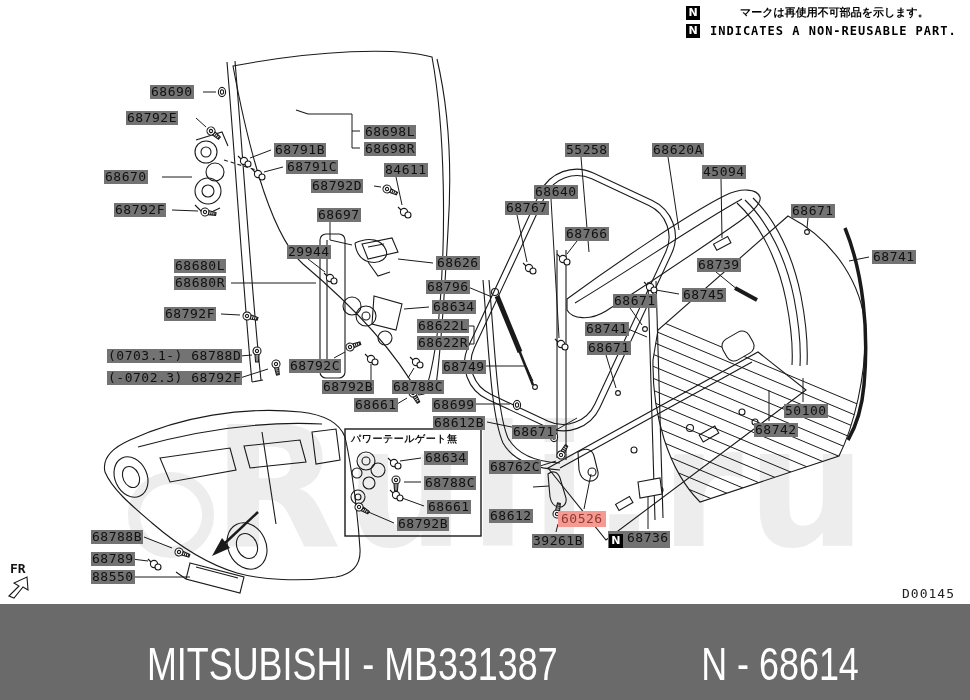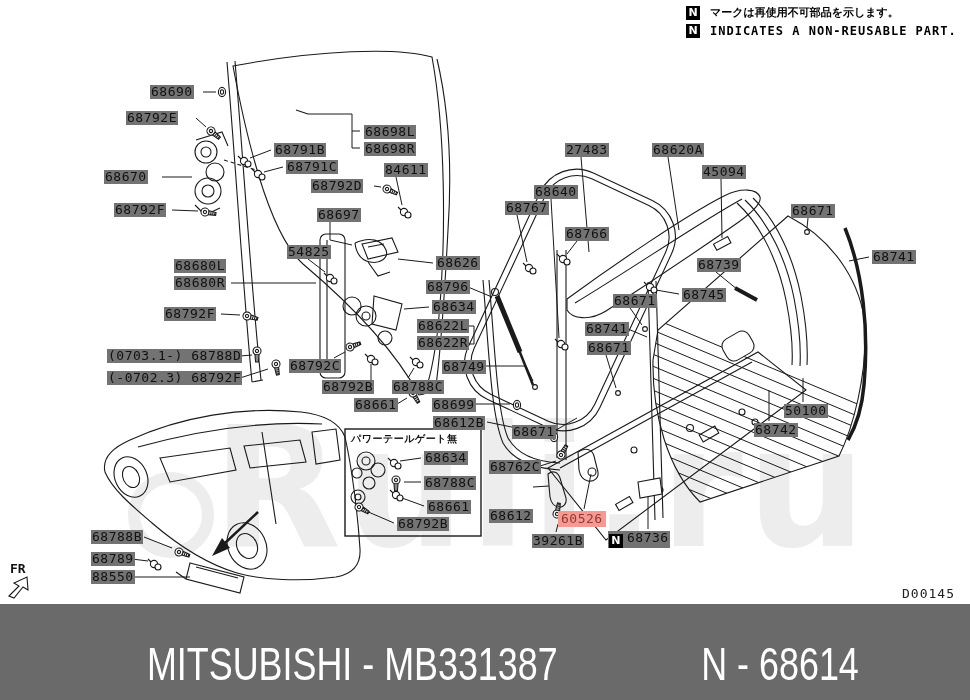--- a/index.html
+++ b/index.html
@@ -16,21 +16,21 @@
   
   .plabel{position:absolute;z-index:3;font-family:"DejaVu Sans Mono",monospace;font-size:13px;
           line-height:14px;letter-spacing:.5px;color:#111;background:#737373;padding:0 1px;
           white-space:nowrap;}
   .plabel.hl{background:#f59a93;color:#94382e;padding:1px 3px;}
   .nbx{display:inline-block;width:14px;height:14px;background:#000;color:#fff;
        font-family:"DejaVu Sans",sans-serif;font-weight:bold;font-size:11px;line-height:14px;
        text-align:center;margin-right:4px;vertical-align:-2px;}
   
   .note{position:absolute;z-index:3;display:flex;align-items:center;gap:6px;white-space:nowrap;}
-  .note .txt-jp{font-family:"DejaVu Sans",sans-serif;font-weight:bold;font-size:11px;color:#000;}
+  .note .txt-jp{font-family:"DejaVu Sans",sans-serif;font-weight:bold;font-size:11px;color:#000;margin-left:30px;}
   .note .txt-en{font-family:"DejaVu Sans Mono",monospace;font-weight:bold;font-size:12px;
                 letter-spacing:1px;color:#000;}
   .boxtitle{position:absolute;left:351px;top:432px;z-index:3;font-family:"DejaVu Sans",sans-serif;
             font-weight:bold;font-size:10px;letter-spacing:.5px;color:#111;white-space:nowrap;}
   .fr{position:absolute;left:10px;top:561px;z-index:3;font-weight:bold;font-size:13px;color:#111;}
   .dcode{position:absolute;left:902px;top:586px;z-index:3;font-size:13px;letter-spacing:1px;color:#222;}
   
   .footer{position:absolute;left:0;top:604px;width:970px;height:120px;background:#6a6a6a;z-index:4;
           display:flex;align-items:center;justify-content:center;gap:64px;}
   .footer span{display:inline-block;color:#fff;font-family:"Liberation Sans",sans-serif;
@@ -441,40 +441,40 @@
     <div class="plabel" style="left: 126px; top: 111px;">68792E</div>
     <div class="plabel" style="left: 104px; top: 170px;">68670</div>
     <div class="plabel" style="left: 114px; top: 203px;">68792F</div>
     <div class="plabel" style="left: 274px; top: 143px;">68791B</div>
     <div class="plabel" style="left: 286px; top: 160px;">68791C</div>
     <div class="plabel" style="left: 311px; top: 179px;">68792D</div>
     <div class="plabel" style="left: 364px; top: 125px;">68698L</div>
     <div class="plabel" style="left: 364px; top: 142px;">68698R</div>
     <div class="plabel" style="left: 384px; top: 163px;">84611</div>
     <div class="plabel" style="left: 317px; top: 208px;">68697</div>
-    <div class="plabel" style="left: 287px; top: 245px;">54825</div>
+    <div class="plabel" style="left: 287px; top: 245px;">29944</div>
     <div class="plabel" style="left: 436px; top: 256px;">68626</div>
     <div class="plabel" style="left: 174px; top: 259px;">68680L</div>
     <div class="plabel" style="left: 174px; top: 276px;">68680R</div>
     <div class="plabel" style="left: 164px; top: 307px;">68792F</div>
     <div class="plabel" style="left: 426px; top: 280px;">68796</div>
     <div class="plabel" style="left: 432px; top: 300px;">68634</div>
     <div class="plabel" style="left: 417px; top: 319px;">68622L</div>
     <div class="plabel" style="left: 417px; top: 336px;">68622R</div>
     <div class="plabel" style="left: 442px; top: 360px;">68749</div>
     <div class="plabel" style="left: 289px; top: 359px;">68792C</div>
     <div class="plabel" style="left: 322px; top: 380px;">68792B</div>
     <div class="plabel" style="left: 392px; top: 380px;">68788C</div>
     <div class="plabel" style="left: 354px; top: 398px;">68661</div>
     <div class="plabel" style="left: 432px; top: 398px;">68699</div>
     <div class="plabel" style="left: 433px; top: 416px;">68612B</div>
     <div class="plabel" style="left: 512px; top: 425px;">68671</div>
     <div class="plabel" style="left: 107px; top: 349px;">(0703.1-) 68788D</div>
     <div class="plabel" style="left: 107px; top: 371px;">(-0702.3) 68792F</div>
-    <div class="plabel" style="left: 565px; top: 143px;">27483</div>
+    <div class="plabel" style="left: 565px; top: 143px;">55258</div>
     <div class="plabel" style="left: 534px; top: 185px;">68640</div>
     <div class="plabel" style="left: 505px; top: 201px;">68767</div>
     <div class="plabel" style="left: 565px; top: 227px;">68766</div>
     <div class="plabel" style="left: 652px; top: 143px;">68620A</div>
     <div class="plabel" style="left: 702px; top: 165px;">45094</div>
     <div class="plabel" style="left: 791px; top: 204px;">68671</div>
     <div class="plabel" style="left: 872px; top: 250px;">68741</div>
     <div class="plabel" style="left: 697px; top: 258px;">68739</div>
     <div class="plabel" style="left: 682px; top: 288px;">68745</div>
     <div class="plabel" style="left: 613px; top: 294px;">68671</div>

